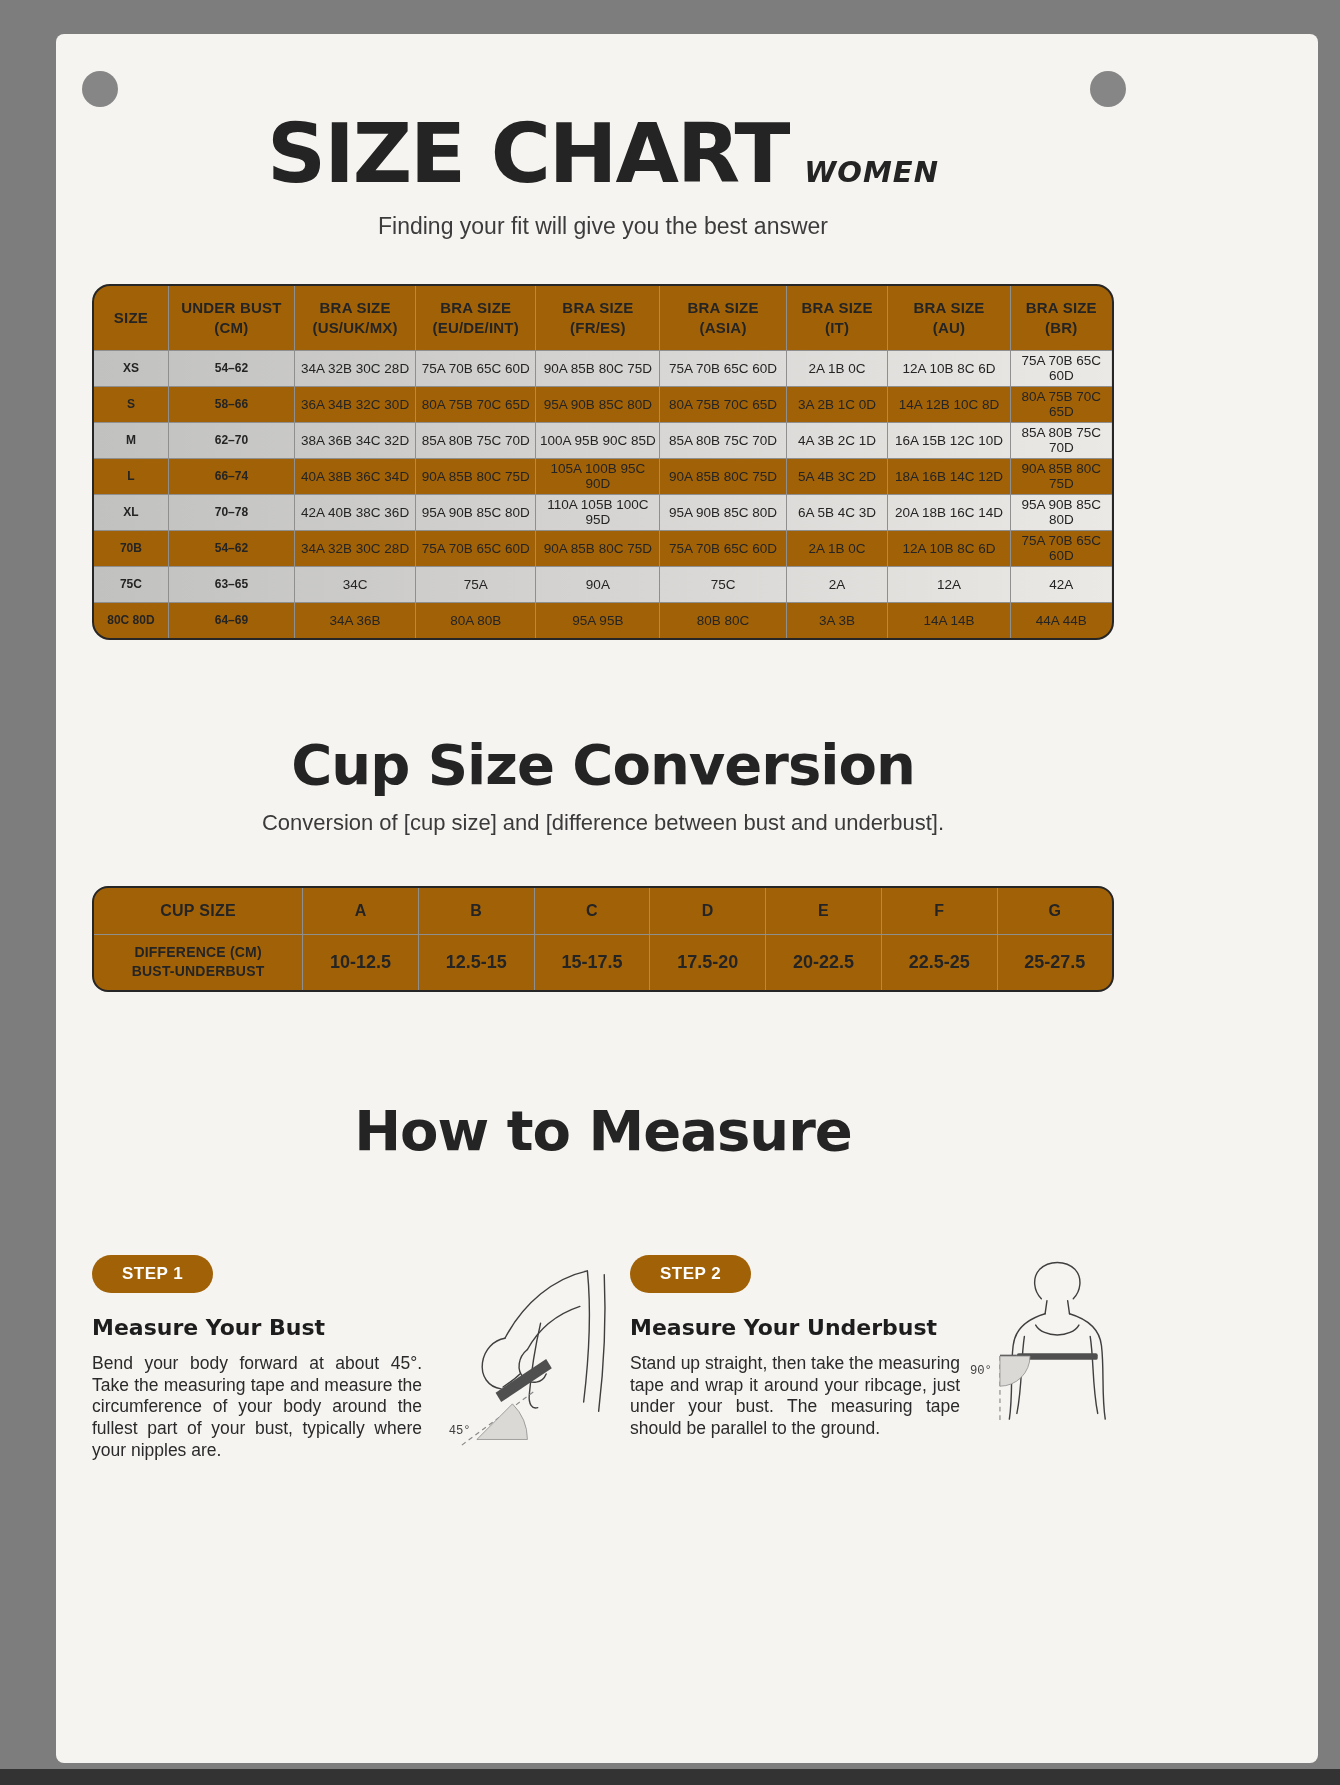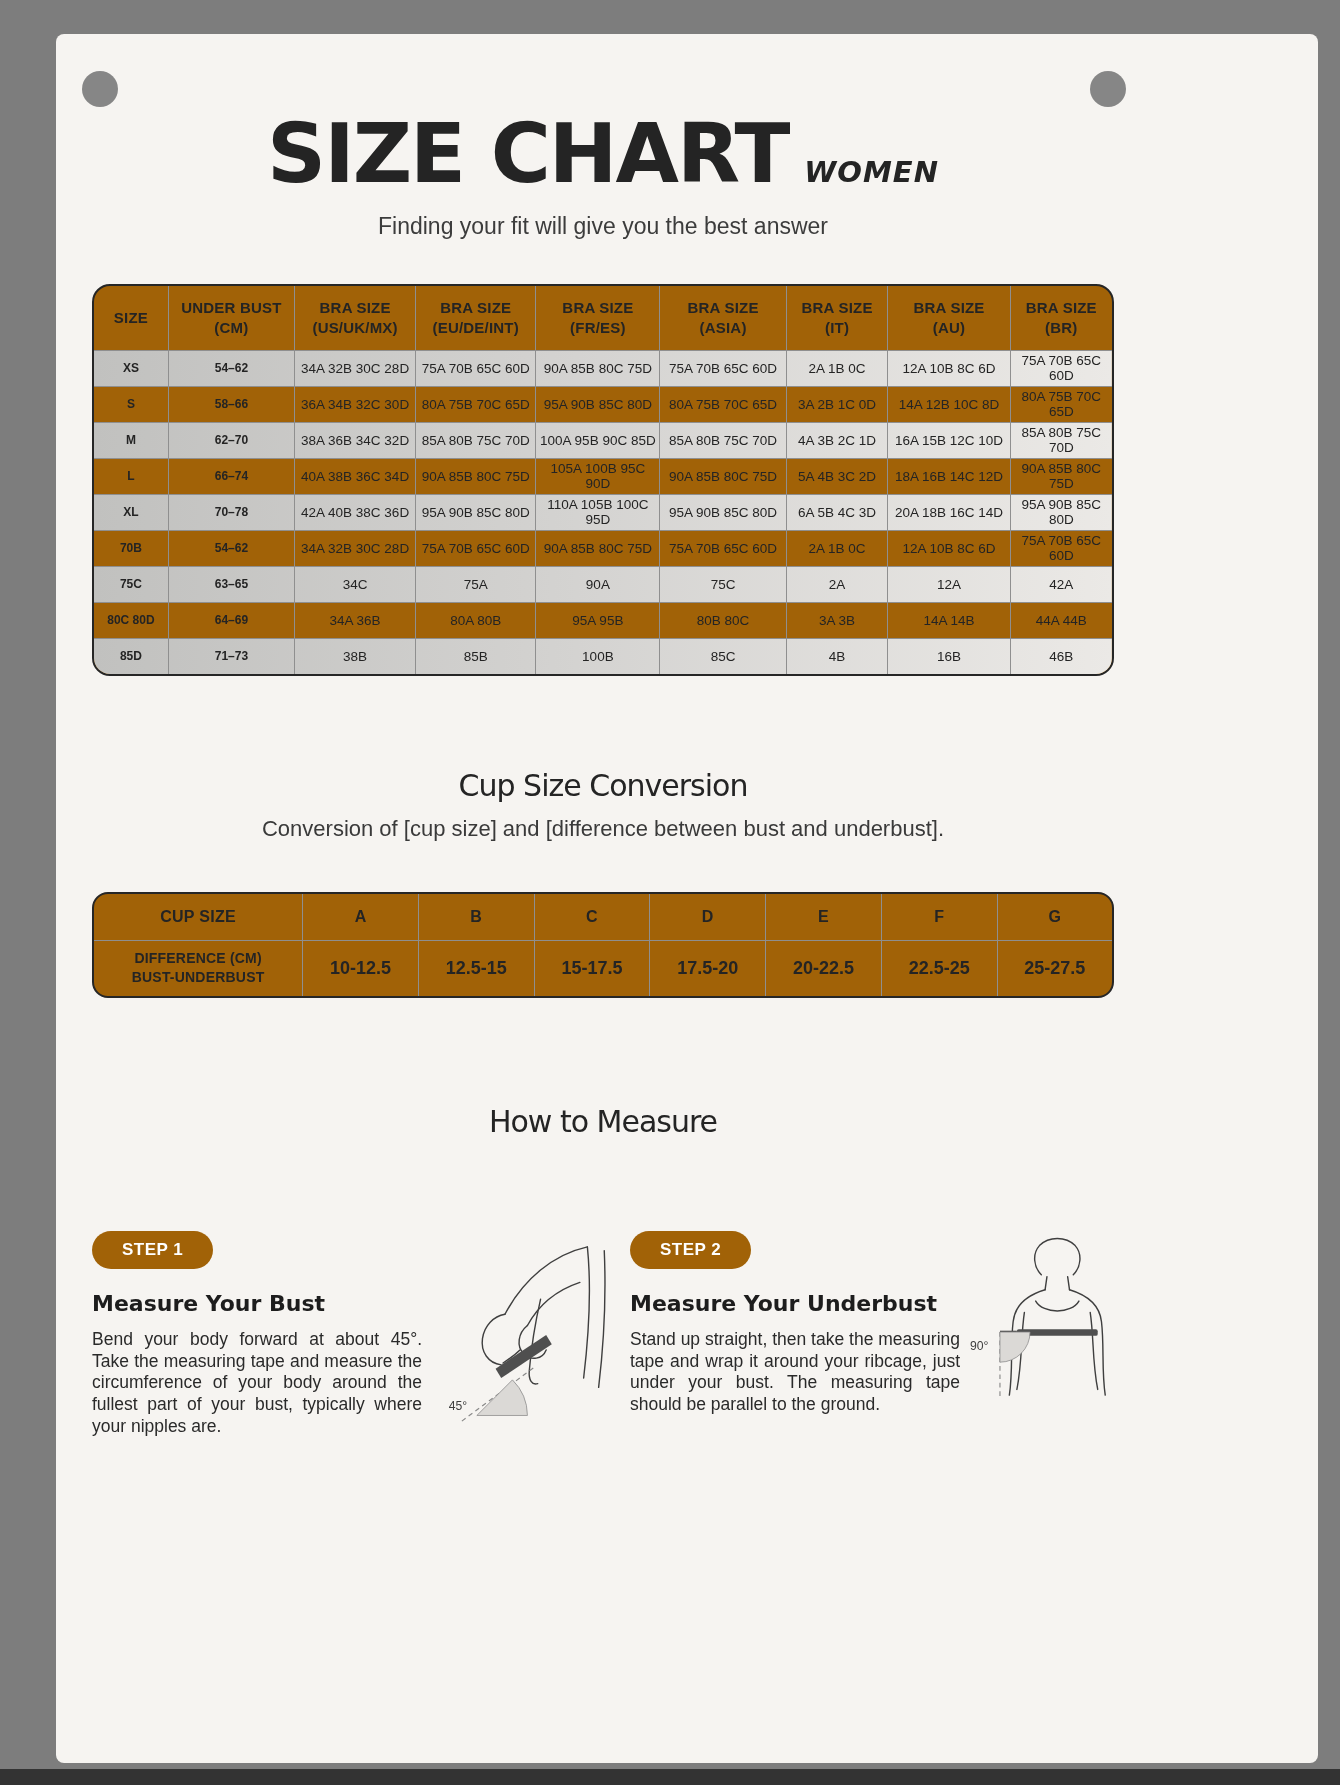--- a/index.html
+++ b/index.html
@@ -85,34 +85,34 @@
 
   #cup-table th { height: 46px; font-size: 16px; font-weight: bold; letter-spacing: .3px; }
   #cup-table td { height: 56px; font-size: 18px; font-weight: bold; }
   #cup-table th:nth-child(1) { width: 20.5%; }
   #cup-table td:nth-child(1) { font-size: 14px; line-height: 1.35; letter-spacing: .2px; }
 
   
   .section-title {
     text-align: center;
     font-family: "DejaVu Sans", sans-serif;
-    font-weight: normal;
-    font-size: 30px;
+    font-weight: bold;
+    font-size: 56px;
     letter-spacing: -1px;
     color: #242424;
   }
   .cup-title     { margin-top: 92px; }
   .measure-title { margin-top: 106px; }
   .section-sub { margin-top: 13px; text-align: center; font-size: 22px; color: #3a3a3a; }
 
   
   .steps { display: flex; margin-top: 92px; gap: 26px; }
   .step { width: 512px; display: flex; }
   .step-text { width: 330px; flex: none; }
-  .step-fig { flex: 1; position: relative; margin-left: 8px; }
+  .step-fig { flex: 1; position: relative; margin-left: 8px; font-family: Liberation Mono, monospace; }
   .step-badge {
     display: inline-block;
     background: #a16207;
     color: #ffffff;
     font-weight: bold;
     font-size: 17px;
     letter-spacing: .5px;
     padding: 9px 30px;
     border-radius: 999px;
   }
@@ -249,31 +249,20 @@
             <tr>
               <td>80C 80D</td>
               <td>64–69</td>
               <td>34A 36B</td>
               <td>80A 80B</td>
               <td>95A 95B</td>
               <td>80B 80C</td>
               <td>3A 3B</td>
               <td>14A 14B</td>
               <td>44A 44B</td>
-            </tr>
-            <tr>
-              <td>85D</td>
-              <td>71–73</td>
-              <td>38B</td>
-              <td>85B</td>
-              <td>100B</td>
-              <td>85C</td>
-              <td>4B</td>
-              <td>16B</td>
-              <td>46B</td>
             </tr>
           </tbody>
         </table>
     </div>
 
     <div class="section-title cup-title">Cup Size Conversion</div>
     <div class="section-sub">Conversion of [cup size] and [difference between bust and underbust].</div>
 
     <div class="table-frame cup-frame">
       <table id="cup-table">

